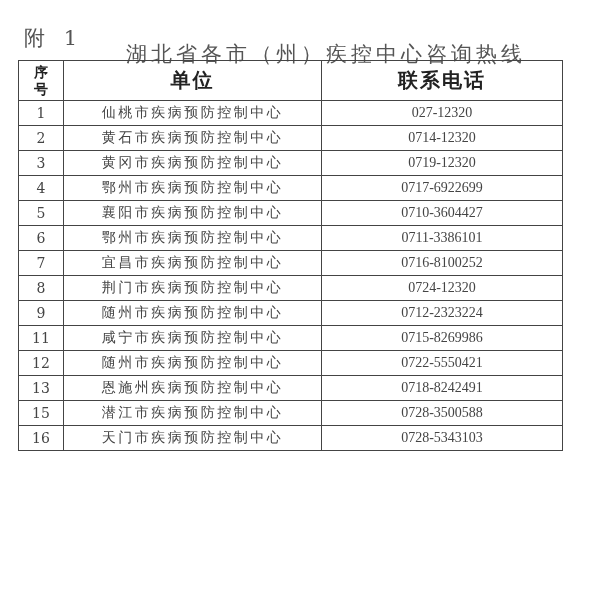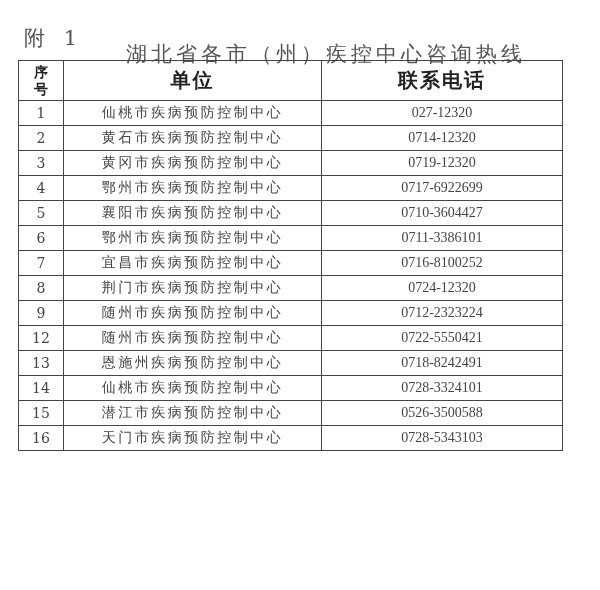--- a/index.html
+++ b/index.html
@@ -149,38 +149,38 @@
         <td class="cell-seq">8</td>
         <td class="cell-unit">荆门市疾病预防控制中心</td>
         <td class="cell-phone">0724-12320</td>
       </tr>
       <tr>
         <td class="cell-seq">9</td>
         <td class="cell-unit">随州市疾病预防控制中心</td>
         <td class="cell-phone">0712-2323224</td>
       </tr>
       <tr>
+        <td class="cell-seq">11</td>
+        <td class="cell-unit">咸宁市疾病预防控制中心</td>
+        <td class="cell-phone">0715-8269986</td>
+      </tr>
+      <tr>
         <td class="cell-seq">12</td>
         <td class="cell-unit">随州市疾病预防控制中心</td>
         <td class="cell-phone">0722-5550421</td>
       </tr>
       <tr>
         <td class="cell-seq">13</td>
         <td class="cell-unit">恩施州疾病预防控制中心</td>
         <td class="cell-phone">0718-8242491</td>
       </tr>
       <tr>
-        <td class="cell-seq">14</td>
-        <td class="cell-unit">仙桃市疾病预防控制中心</td>
-        <td class="cell-phone">0728-3324101</td>
-      </tr>
-      <tr>
         <td class="cell-seq">15</td>
         <td class="cell-unit">潜江市疾病预防控制中心</td>
-        <td class="cell-phone">0526-3500588</td>
+        <td class="cell-phone">0728-3500588</td>
       </tr>
       <tr>
         <td class="cell-seq">16</td>
         <td class="cell-unit">天门市疾病预防控制中心</td>
         <td class="cell-phone">0728-5343103</td>
       </tr>
     </tbody>
 </table>
 
 </body></html>

